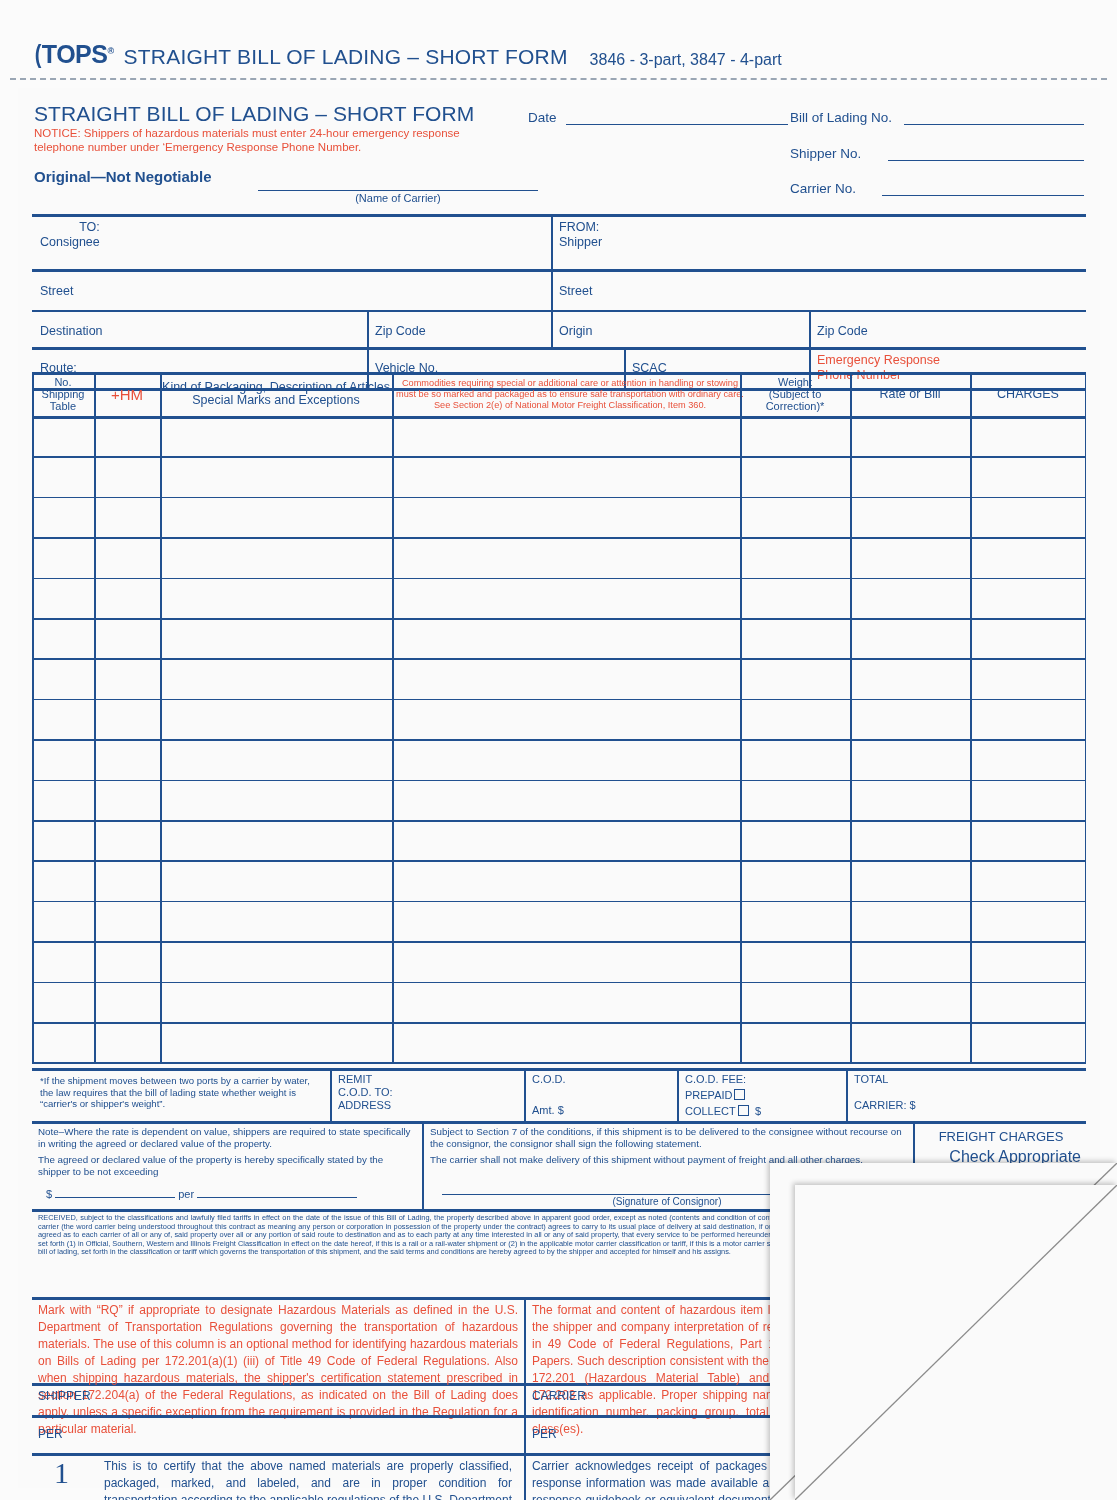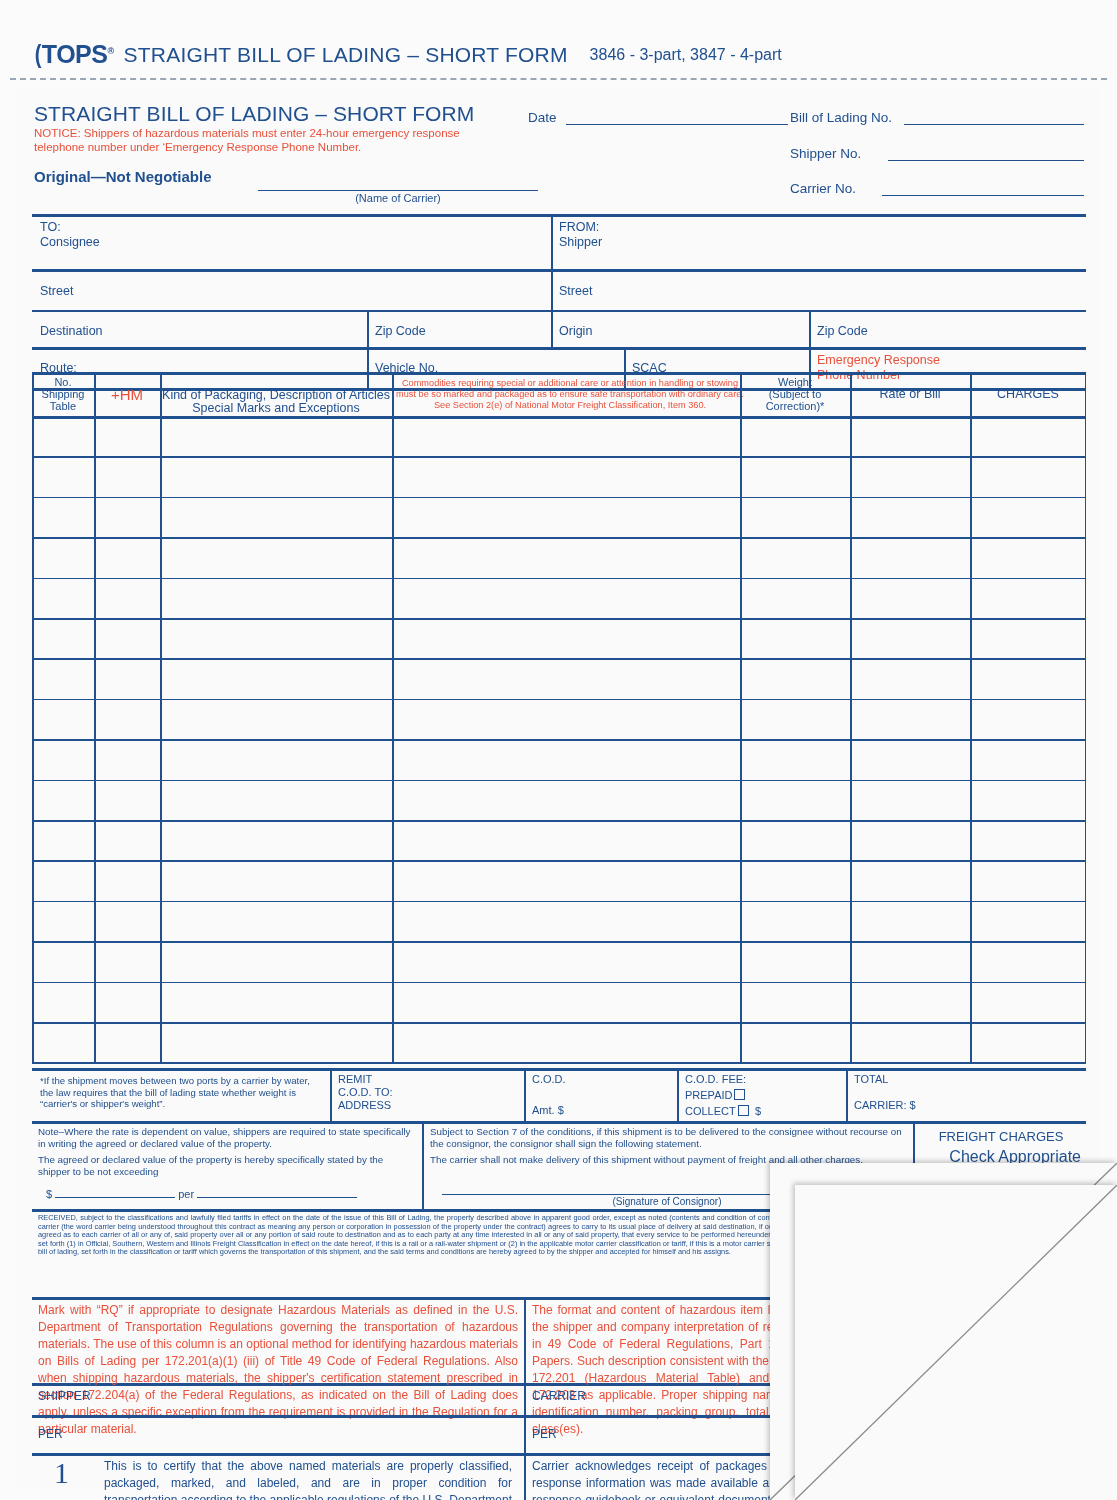--- a/index.html
+++ b/index.html
@@ -2,21 +2,21 @@
 <html><head>
 <meta charset="utf-8">
 <style>
   html,body{margin:0;padding:0;background:#ffffff;}
   body{width:1117px;height:1500px;font-family:"Liberation Sans",sans-serif;}
   .page{position:relative;width:1117px;height:1500px;background:#fbfbfb;overflow:hidden;}
   .red{color:#e8503a;}
 
   
   .masthead{position:absolute;left:0;top:0;width:1117px;height:84px;background:#fbfbfb;}
-  .mast-inner{position:absolute;left:34px;top:40px;display:flex;align-items:center;gap:10px;white-space:nowrap;}
+  .mast-inner{position:absolute;left:34px;top:40px;display:flex;align-items:flex-end;gap:10px;white-space:nowrap;}
   .tops-logo{font-size:25px;font-weight:bold;letter-spacing:-0.5px;color:#21508f;font-family:"Liberation Sans",sans-serif;}
   .tops-logo .mark{display:inline-block;transform:scaleX(0.8);}
   .tops-reg{font-size:9px;vertical-align:super;}
   .mast-title{font-size:21px;color:#21508f;letter-spacing:0.2px;}
   .mast-codes{font-size:16px;color:#21508f;margin-left:12px;}
   .perf{position:absolute;left:10px;top:78px;width:1097px;border-top:2px dashed #9aa6b4;}
 
   
   .sheet{position:absolute;left:18px;top:88px;width:1082px;height:1400px;background:#fafafa;}
 
@@ -97,21 +97,21 @@
 
     <div class="addr">
       <div class="hline thick" style="left:0;top:0;width:1054px;"></div>
       <div class="hline thick" style="left:0;top:55px;width:1054px;"></div>
       <div class="hline" style="left:0;top:96px;width:1054px;"></div>
       <div class="hline thick" style="left:0;top:133px;width:1054px;"></div>
       <div class="vline" style="left:519px;top:0;height:133px;"></div>
       <div class="vline" style="left:335px;top:96px;height:37px;"></div>
       <div class="vline" style="left:777px;top:96px;height:37px;"></div>
 
-      <div class="cellLbl" style="left:8px;top:6px;">
+      <div class="cellLbl" style="left:8px;top:6px;text-align:right;">
         <span>TO:</span><br><span>Consignee</span>
       </div>
       <div class="cellLbl" style="left:527px;top:6px;">
         <span>FROM:</span><br><span>Shipper</span>
       </div>
       <div class="cellLbl" style="left:8px;top:70px;">Street</div>
       <div class="cellLbl" style="left:527px;top:70px;">Street</div>
       <div class="cellLbl" style="left:8px;top:110px;">Destination</div>
       <div class="cellLbl" style="left:343px;top:110px;">Zip Code</div>
       <div class="cellLbl" style="left:527px;top:110px;">Origin</div>
@@ -130,21 +130,21 @@
         <span>Emergency Response</span><br><span>Phone Number</span>
       </div>
     </div>
 
     <div class="tbl">
 
       <div class="th sm" style="left:0;width:62px;">
         <div><span>No.</span><br><span>Shipping</span><br><span>Table</span></div>
       </div>
       <div class="th hm" style="left:62px;width:66px;">+HM</div>
-      <div class="th" style="left:128px;width:232px;margin-top:8px;">
+      <div class="th" style="left:128px;width:232px;">
         <div><span>Kind of Packaging, Description of Articles</span><br><span>Special Marks and Exceptions</span></div>
       </div>
       <div class="th red" style="left:360px;width:348px;">Commodities requiring special or additional care or attention in handling or stowing must be so marked and packaged as to ensure safe transportation with ordinary care. See Section 2(e) of National Motor Freight Classification, Item 360.</div>
       <div class="th sm" style="left:708px;width:110px;">
         <div><span>Weight</span><br><span>(Subject to</span><br><span>Correction)*</span></div>
       </div>
       <div class="th" style="left:818px;width:120px;">Rate or Bill</div>
       <div class="th" style="left:938px;width:116px;">CHARGES</div>
 
       <div id="grid">

